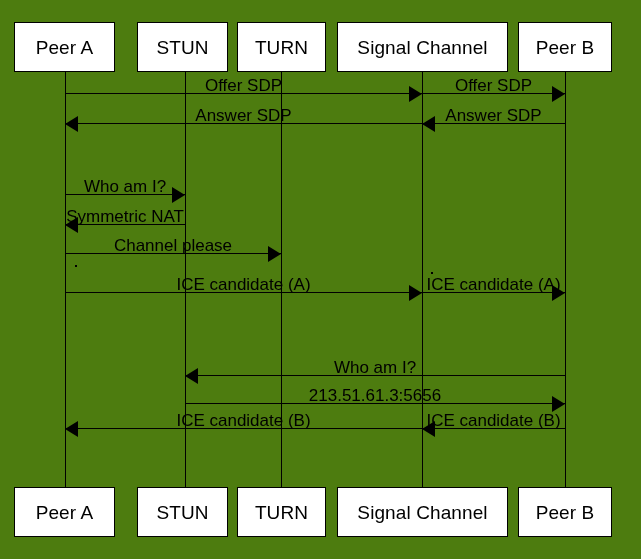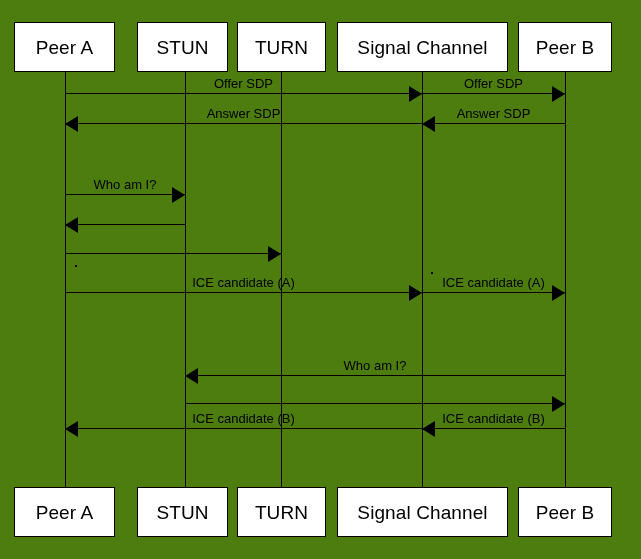--- a/index.html
+++ b/index.html
@@ -55,21 +55,21 @@
     border-bottom: 8px solid transparent;
     border-left: 13px solid #000000;
   }
   .arrowhead.left {
     border-top: 8px solid transparent;
     border-bottom: 8px solid transparent;
     border-right: 13px solid #000000;
   }
   .msg-label {
     position: absolute;
-    font-size: 13px;
+    font-size: 17px;
     line-height: 1;
     white-space: nowrap;
     color: #000000;
     background: transparent;
     z-index: 4;
   }
   .dot-mark {
     position: absolute;
     width: 2px;
     height: 2px;
@@ -126,33 +126,36 @@
     <div class="arrowhead left" style="top: 115.5px; left: 65px;"></div>
     <div class="msg-label" style="left: 65px; width: 357px; text-align: center; top: 107px;">Answer SDP</div>
     <div class="msg-line" style="left: 422px; top: 123px; width: 143px;"></div>
     <div class="arrowhead left" style="top: 115.5px; left: 422px;"></div>
     <div class="msg-label" style="left: 422px; width: 143px; text-align: center; top: 107px;">Answer SDP</div>
     <div class="msg-line" style="left: 65px; top: 194px; width: 120px;"></div>
     <div class="arrowhead right" style="top: 186.5px; left: 172px;"></div>
     <div class="msg-label" style="left: 65px; width: 120px; text-align: center; top: 178px;">Who am I?</div>
     <div class="msg-line" style="left: 65px; top: 224px; width: 120px;"></div>
     <div class="arrowhead left" style="top: 216.5px; left: 65px;"></div>
+    <div class="msg-label" style="left: 65px; width: 120px; text-align: center; top: 208px;">Symmetric NAT</div>
     <div class="msg-line" style="left: 65px; top: 253px; width: 216px;"></div>
     <div class="arrowhead right" style="top: 245.5px; left: 268px;"></div>
+    <div class="msg-label" style="left: 65px; width: 216px; text-align: center; top: 237px;">Channel please</div>
     <div class="msg-line" style="left: 65px; top: 292px; width: 357px;"></div>
     <div class="arrowhead right" style="top: 284.5px; left: 409px;"></div>
     <div class="msg-label" style="left: 65px; width: 357px; text-align: center; top: 276px;">ICE candidate (A)</div>
     <div class="msg-line" style="left: 422px; top: 292px; width: 143px;"></div>
     <div class="arrowhead right" style="top: 284.5px; left: 552px;"></div>
     <div class="msg-label" style="left: 422px; width: 143px; text-align: center; top: 276px;">ICE candidate (A)</div>
     <div class="msg-line" style="left: 185px; top: 375px; width: 380px;"></div>
     <div class="arrowhead left" style="top: 367.5px; left: 185px;"></div>
     <div class="msg-label" style="left: 185px; width: 380px; text-align: center; top: 359px;">Who am I?</div>
     <div class="msg-line" style="left: 185px; top: 403px; width: 380px;"></div>
     <div class="arrowhead right" style="top: 395.5px; left: 552px;"></div>
+    <div class="msg-label" style="left: 185px; width: 380px; text-align: center; top: 387px;">213.51.61.3:5656</div>
     <div class="msg-line" style="left: 65px; top: 428px; width: 357px;"></div>
     <div class="arrowhead left" style="top: 420.5px; left: 65px;"></div>
     <div class="msg-label" style="left: 65px; width: 357px; text-align: center; top: 412px;">ICE candidate (B)</div>
     <div class="msg-line" style="left: 422px; top: 428px; width: 143px;"></div>
     <div class="arrowhead left" style="top: 420.5px; left: 422px;"></div>
     <div class="msg-label" style="left: 422px; width: 143px; text-align: center; top: 412px;">ICE candidate (B)</div>
     <div class="dot-mark" style="left: 75px; top: 265px;"></div>
     <div class="dot-mark" style="left: 431px; top: 272px;"></div>
   </div>
 

